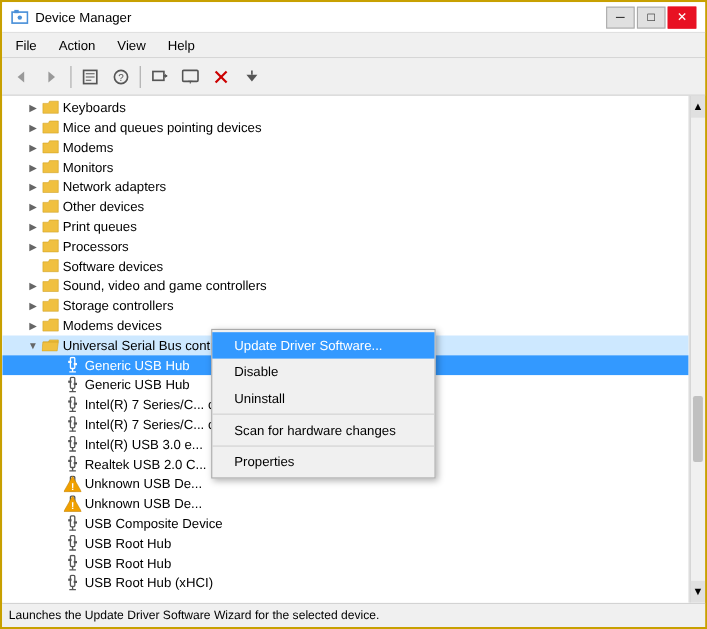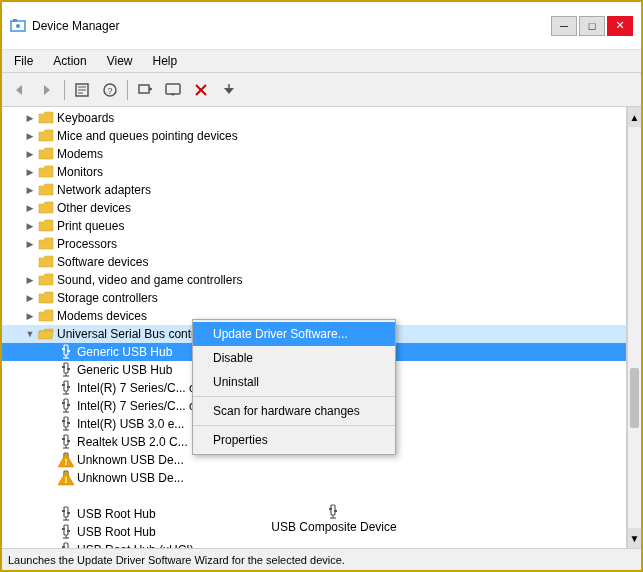--- a/index.html
+++ b/index.html
@@ -19,21 +19,21 @@
       display: flex;
       flex-direction: column;
     }
     .title-bar {
       background: #ffffff;
       padding: 6px 8px;
       display: flex;
       align-items: center;
       justify-content: space-between;
       border-bottom: 1px solid #e0e0e0;
-      height: 48px;
+      height: 28px;
     }
     .title-bar-left {
       display: flex;
       align-items: center;
       gap: 6px;
     }
     .title-icon {
       width: 16px;
       height: 16px;
     }
@@ -492,21 +492,21 @@
               <svg width="16" height="16" viewBox="0 0 16 16">
       <rect x="6" y="1" width="4" height="10" rx="1" fill="none" stroke="#555" stroke-width="1.2"></rect>
       <line x1="8" y1="11" x2="8" y2="14" stroke="#555" stroke-width="1.2"></line>
       <line x1="5" y1="14" x2="11" y2="14" stroke="#555" stroke-width="1.2"></line>
       <polygon points="0,15 8,1 16,15" fill="#f0a000" stroke="#c08000" stroke-width="0.5"></polygon>
       <text x="8" y="13" text-anchor="middle" font-size="9" fill="white" font-weight="bold">!</text>
     </svg>
             </span>
             <span class="tree-label">Unknown USB De...</span>
           </div>
-          <div class="tree-item" style="padding-left: 40px; flex-direction: column;">
+          <div class="tree-item" style="padding-left: 40px;">
             <span class="tree-expand" style="font-size: 9px;"></span>
             <span class="tree-icon">
               <svg width="16" height="16" viewBox="0 0 16 16">
       <rect x="6" y="1" width="4" height="10" rx="1" fill="none" stroke="#555" stroke-width="1.2"></rect>
       <line x1="8" y1="11" x2="8" y2="14" stroke="#555" stroke-width="1.2"></line>
       <line x1="5" y1="14" x2="11" y2="14" stroke="#555" stroke-width="1.2"></line>
       <rect x="4" y="4" width="3" height="2" fill="#555"></rect>
       <rect x="9" y="6" width="3" height="2" fill="#555"></rect>
     </svg>
             </span>

